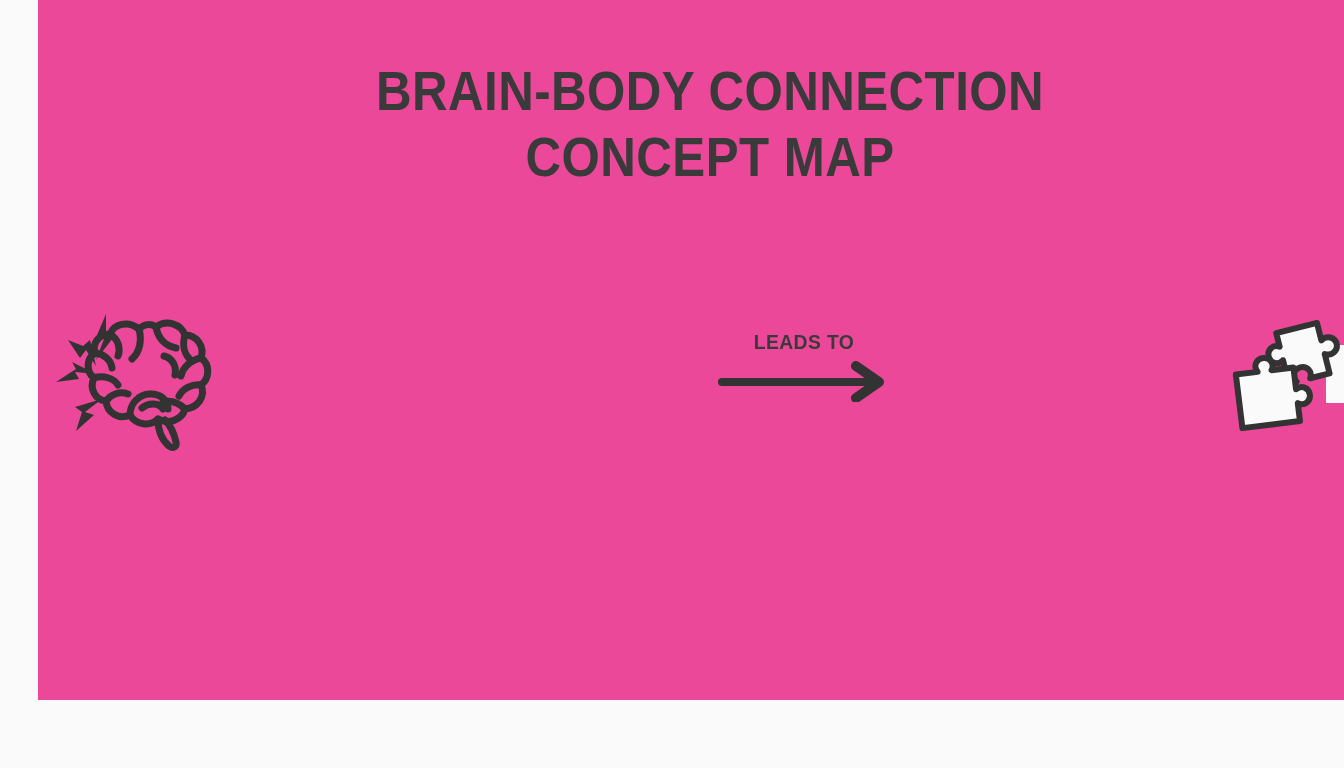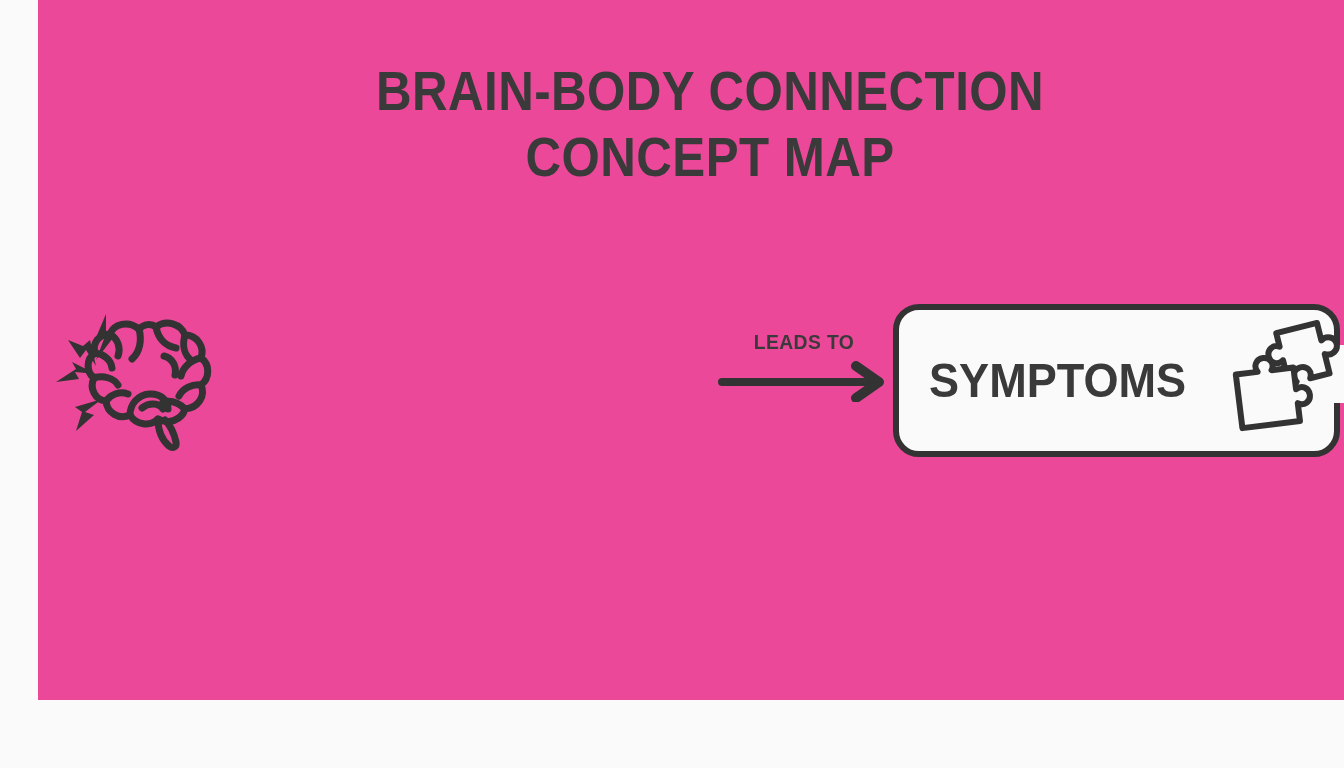--- a/index.html
+++ b/index.html
@@ -199,23 +199,20 @@
 
   <div class="connector-label">LEADS TO</div>
 
   <div class="connector">
     <svg viewBox="0 0 180 76" width="180" height="76" fill="none">
       <line x1="8" y1="56" x2="155" y2="56" stroke="#333333" stroke-width="8" stroke-linecap="round"></line>
       <polyline points="142,40 165,56 142,72" stroke="#333333" stroke-width="10" stroke-linecap="round" stroke-linejoin="round" fill="none"></polyline>
     </svg>
   </div>
 
-  <div class="concept-box" id="box-symptoms">
-    <span class="box-label">SYMPTOMS</span>
-  </div>
 
   <div class="border-mask" id="mask-right-upper"></div>
   <div class="border-mask" id="mask-right-lower"></div>
 
   <div class="puzzle-icon">
     <svg viewBox="0 0 132 130" width="132" height="130" fill="none" stroke="#333333" stroke-width="6" stroke-linejoin="round" stroke-linecap="round">
 
       <g transform="rotate(-14 78 45)">
         <path d="M52 18
                  L94 18

